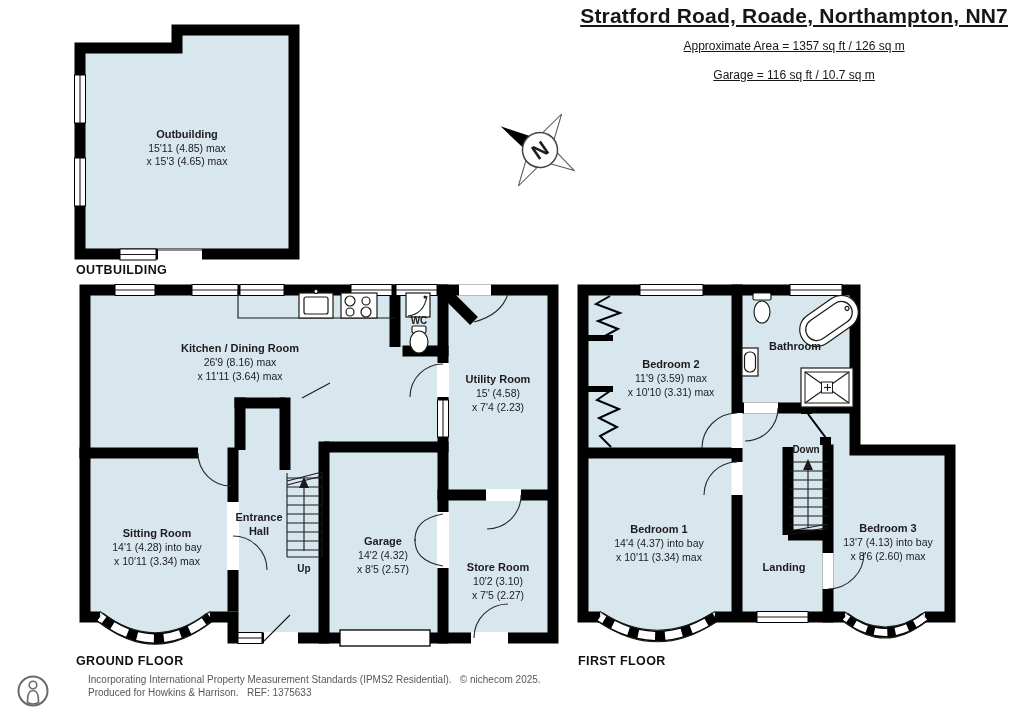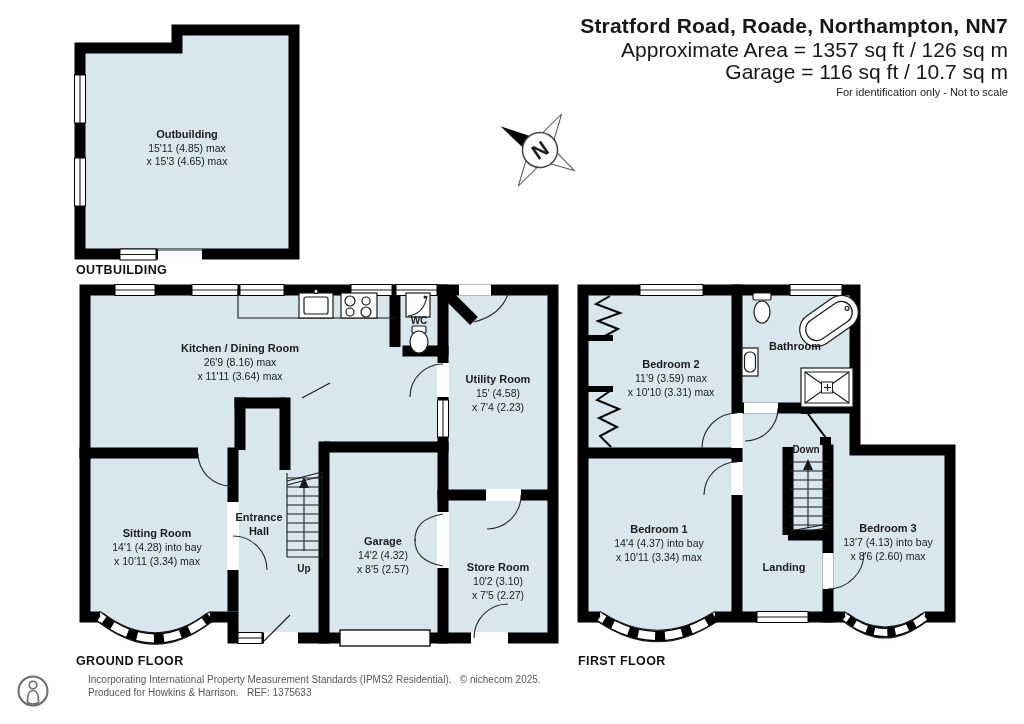--- a/index.html
+++ b/index.html
@@ -1,21 +1,21 @@
 <!DOCTYPE html>
 <html><head>
 <meta charset="utf-8">
 <style>
   html,body{margin:0;padding:0;background:#fff;width:1024px;height:724px;overflow:hidden;
     font-family:"Liberation Sans", sans-serif;}
   .stage{position:relative;width:1024px;height:724px;background:#fff;}
   svg{position:absolute;left:0;top:0;}
-  .hdr{position:absolute;top:14px;right:16px;text-align:right;color:#161616;}
+  .hdr{position:absolute;top:4px;right:16px;text-align:right;color:#161616;text-decoration:underline;}
   .hdr-title{font-size:21px;font-weight:700;letter-spacing:.2px;}
-  .hdr-line{font-size:21px;line-height:21px;margin-top:1px;}
+  .hdr-line{font-size:12px;line-height:21px;margin-top:8px;text-align:center;}
   .hdr-note{font-size:11px;margin-top:4px;color:#222;}
   .floor-label{position:absolute;font-size:12.5px;font-weight:700;letter-spacing:.4px;color:#111;}
   .ftr{position:absolute;left:88px;top:674px;color:#585858;font-size:10px;line-height:12.5px;}
   .ftr-line{white-space:pre;}
   
   text{fill:#1c1c1c;}
   .rname{font:700 11px "Liberation Sans",sans-serif;}
   .rdim{font:10.5px "Liberation Sans",sans-serif;}
   .rsmall{font:700 10px "Liberation Sans",sans-serif;}
   .wall{stroke:#000;fill:none;}
@@ -326,21 +326,20 @@
     <circle cx="33" cy="691" r="14.5" fill="none" stroke="#6a6a6a" stroke-width="2"></circle>
     <circle cx="33" cy="685" r="3.8" fill="none" stroke="#6a6a6a" stroke-width="1.6"></circle>
     <path d="M27.5,700.5 Q27.5,690.5 33,690.5 Q38.5,690.5 38.5,700.5 L38.5,702.5 Q33,705.5 27.5,702.5 Z" fill="none" stroke="#6a6a6a" stroke-width="1.6"></path>
   </g>
 </svg>
 
   <div class="hdr">
     <div class="hdr-title">Stratford Road, Roade, Northampton, NN7</div>
     <div class="hdr-line">Approximate Area = 1357 sq ft / 126 sq m</div>
     <div class="hdr-line">Garage = 116 sq ft / 10.7 sq m</div>
-    <div class="hdr-note">For identification only - Not to scale</div>
   </div>
 
   <div class="floor-label" style="left:76px;top:263px;">OUTBUILDING</div>
   <div class="floor-label" style="left:76px;top:654px;">GROUND FLOOR</div>
   <div class="floor-label" style="left:578px;top:654px;text-align:right;">FIRST FLOOR</div>
 
   <div class="ftr">
     <div class="ftr-line">Incorporating International Property Measurement Standards (IPMS2 Residential).   © nichecom 2025.</div>
     <div class="ftr-line">Produced for Howkins &amp; Harrison.   REF: 1375633</div>
   </div>

